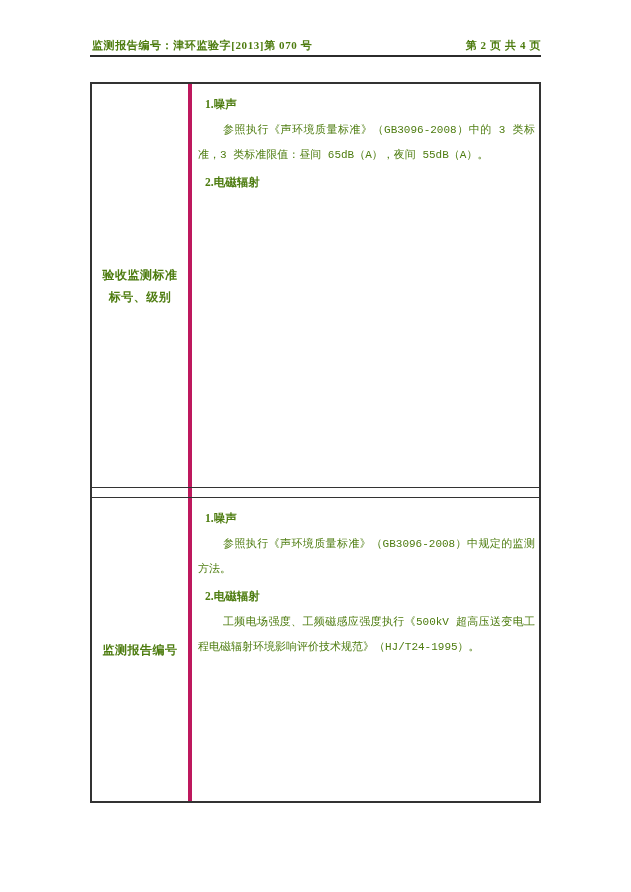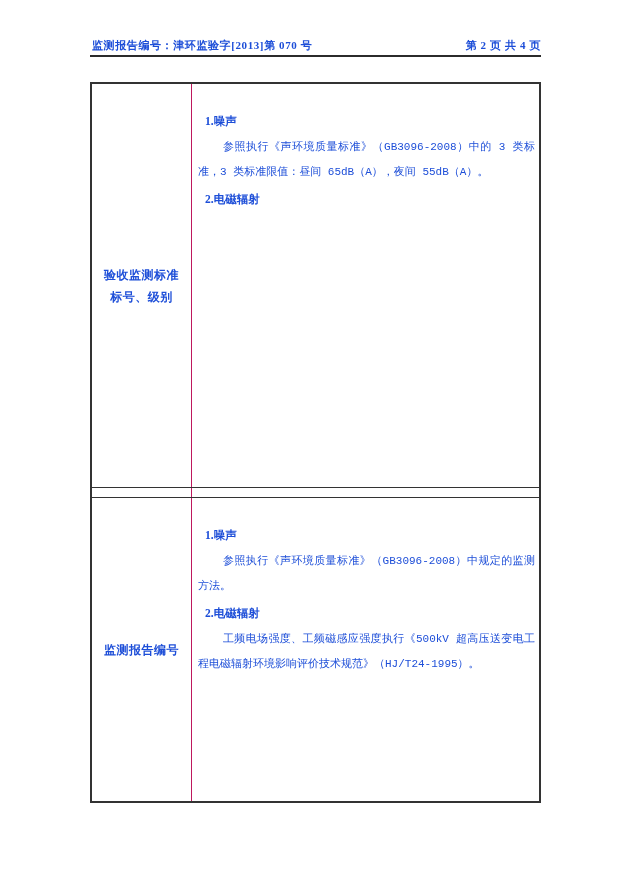--- a/index.html
+++ b/index.html
@@ -6,21 +6,21 @@
     margin: 0;
     padding: 0;
     background: #ffffff;
   }
   .page {
     position: relative;
     width: 631px;
     height: 892px;
     background: #ffffff;
     font-family: "Liberation Serif", "DejaVu Serif", serif;
-    color: #1d4ed8;
+    color: #4d7c0f;
     overflow: hidden;
   }
   
   .header {
     position: absolute;
     left: 92px;
     top: 38px;
     width: 449px;
     display: flex;
     justify-content: space-between;
@@ -53,35 +53,35 @@
   .trow {
     display: flex;
     box-sizing: border-box;
   }
   .trow-standards { height: 404px; border-bottom: 1px solid #333333; }
   .trow-spacer    { height: 10px;  border-bottom: 1px solid #333333; }
   .trow-methods   { flex: 1; }
   .label-cell {
     width: 100px;
     box-sizing: border-box;
-    border-right: 1px solid #be185d;
+    border-right: 4px solid #be185d;
     display: flex;
     flex-direction: column;
     align-items: center;
     justify-content: center;
     text-align: center;
     font-size: 12px;
     font-weight: bold;
     line-height: 22px;
     letter-spacing: 0.5px;
   }
   .content-cell {
     flex: 1;
     box-sizing: border-box;
-    padding: 23px 4px 6px 6px;
+    padding: 6px 4px 6px 6px;
     font-size: 11px;
     line-height: 25px;
   }
   .sec-title {
     margin: 2px 0 1px 0;
     padding-left: 7px;
     font-weight: bold;
     font-size: 11.5px;
     line-height: 25px;
   }

